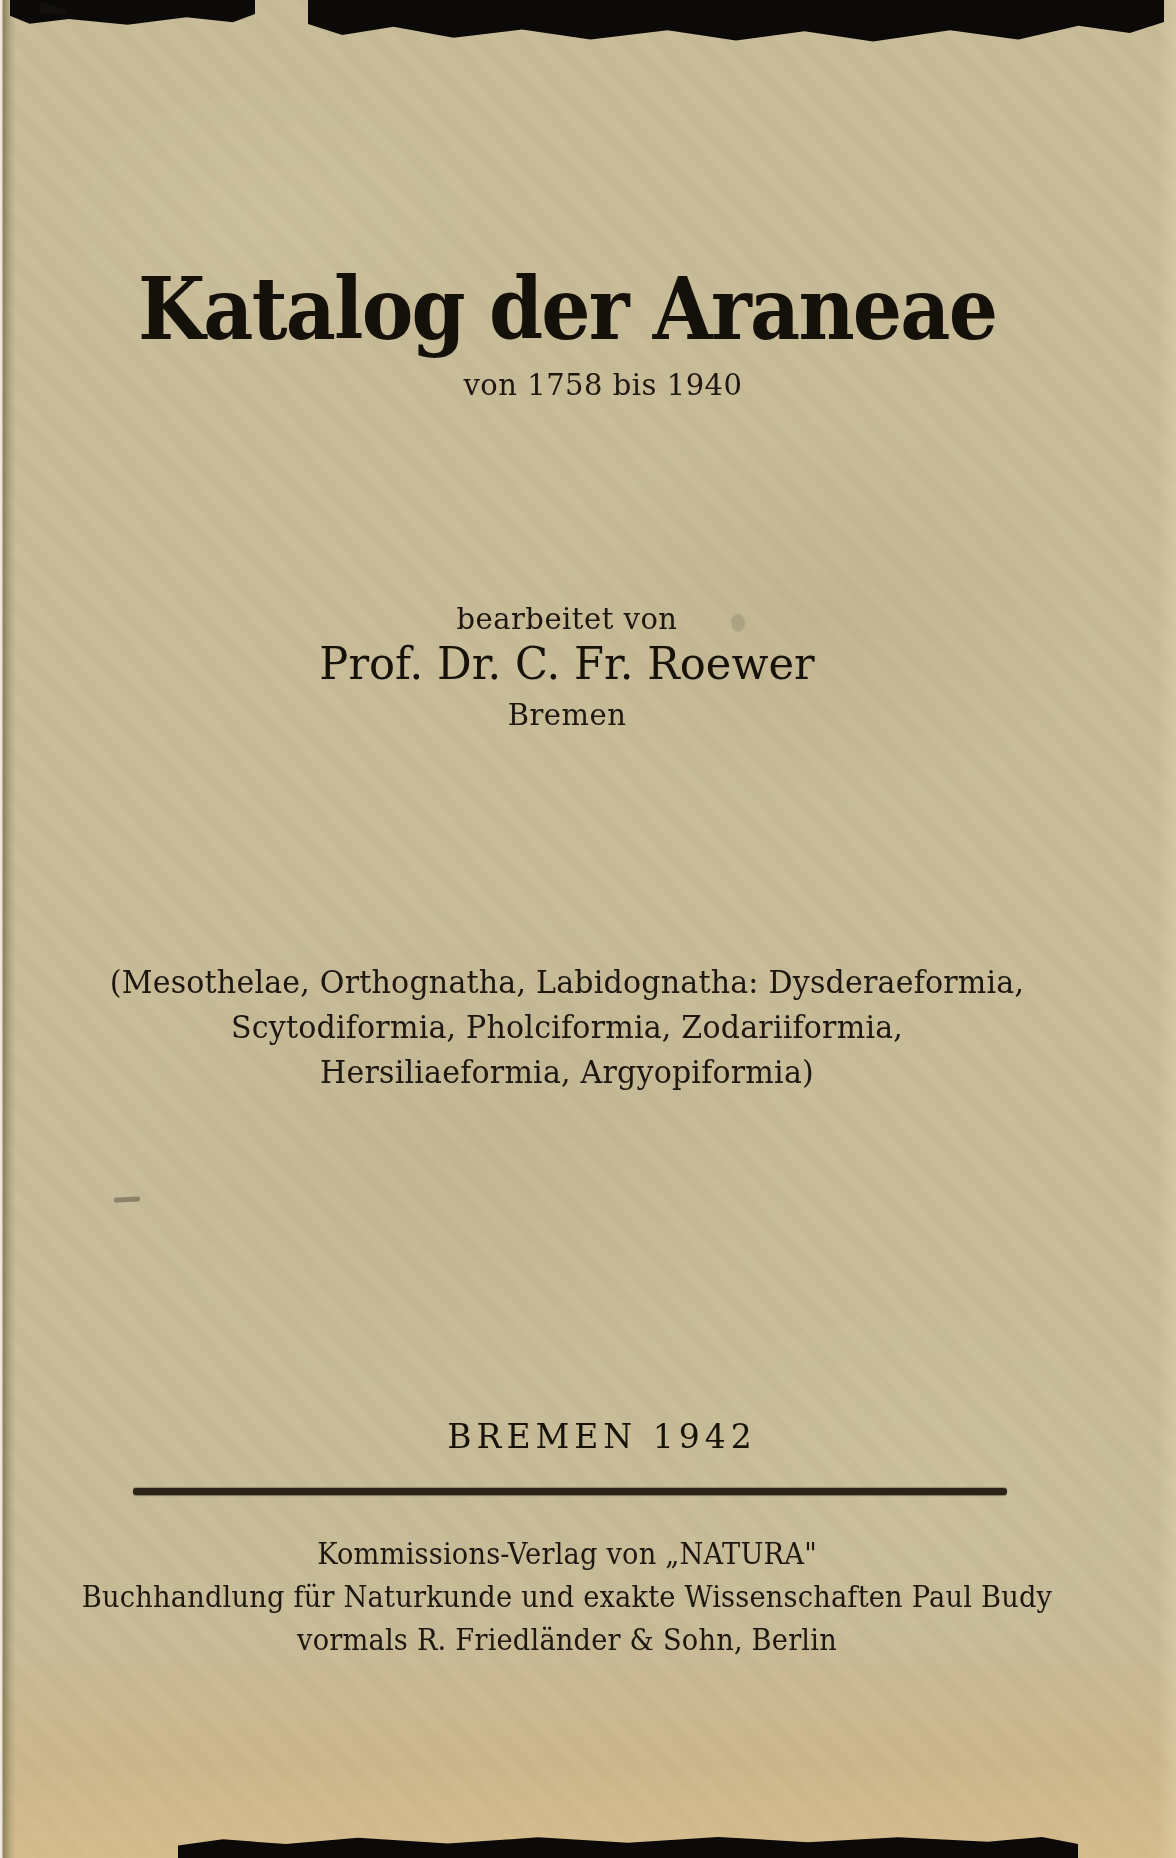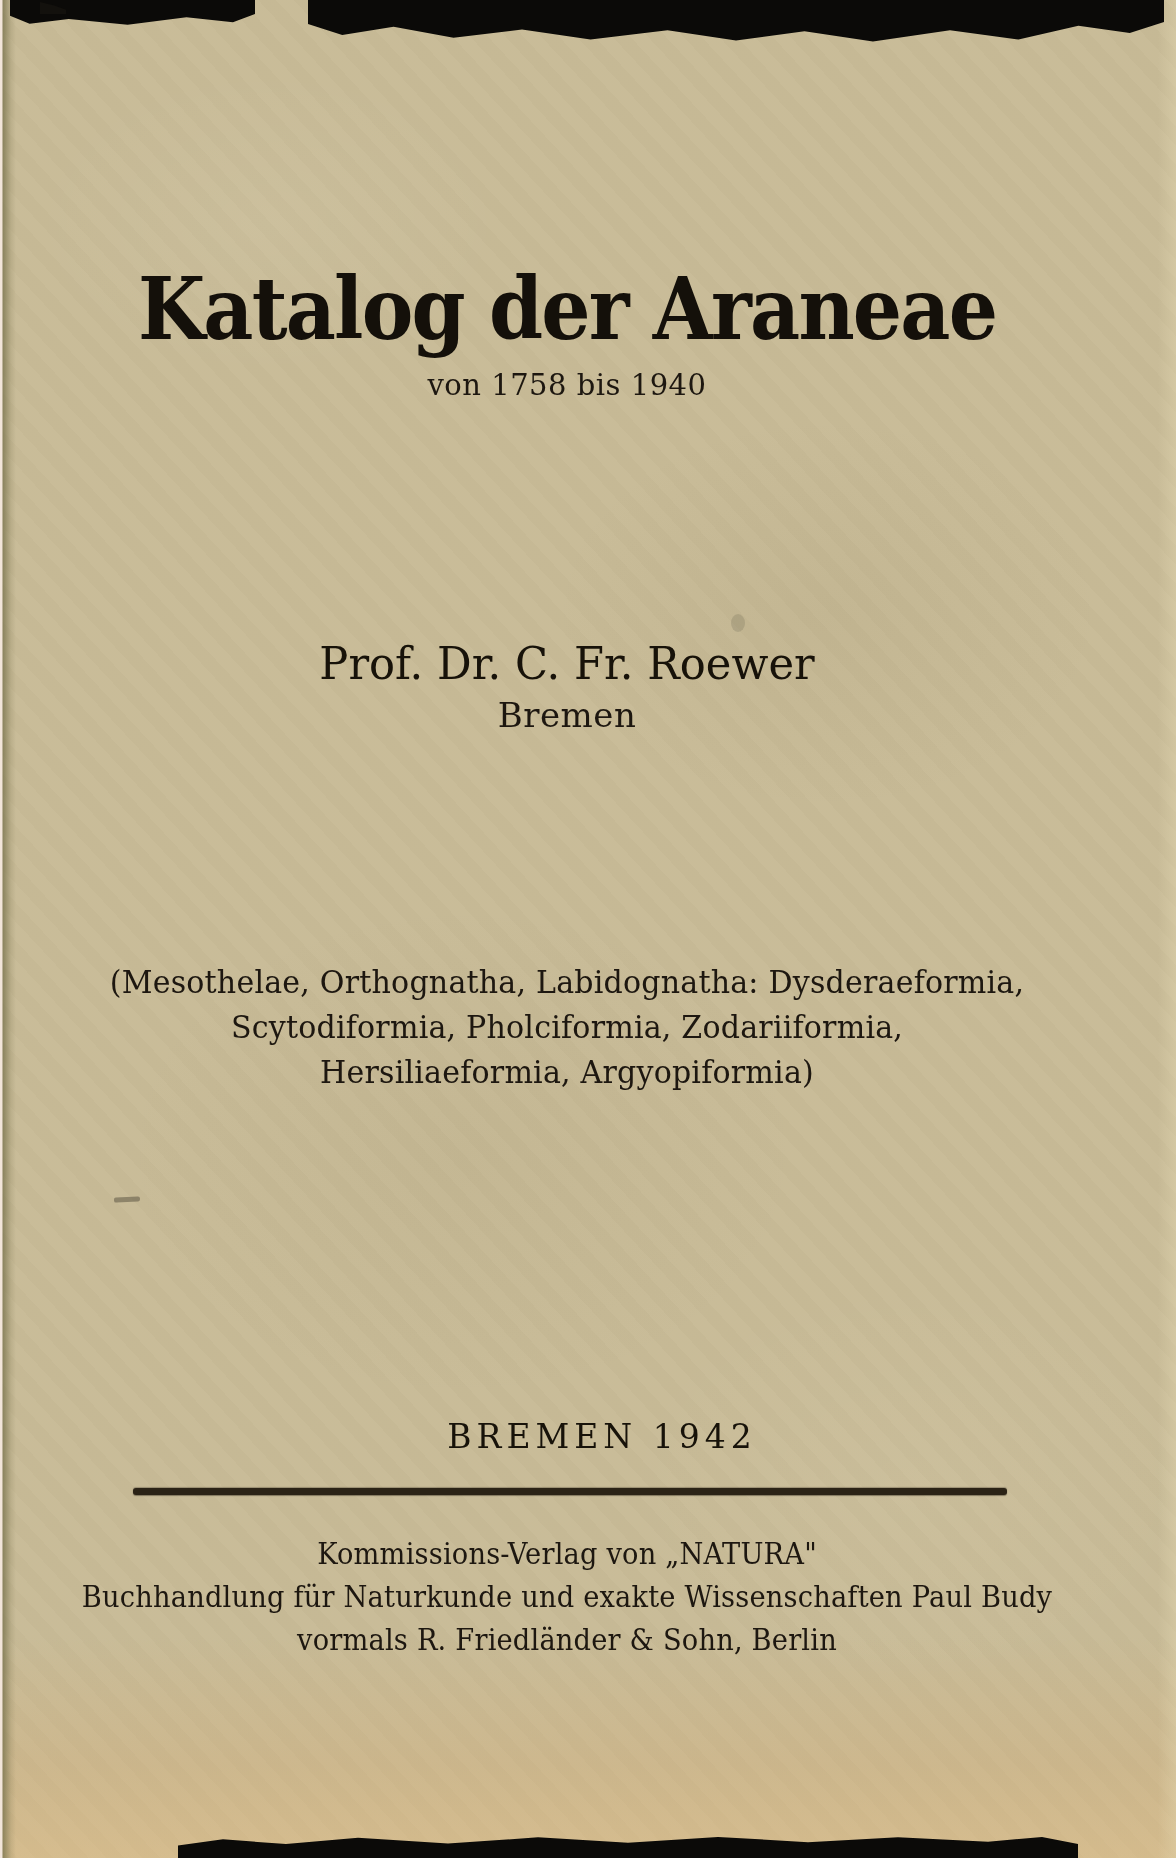--- a/index.html
+++ b/index.html
@@ -30,24 +30,24 @@
     padding-left:40px;
   }
   .content{position:absolute;left:0;top:0;width:1134px;height:100%;}
   .content > div{position:absolute;width:100%;text-align:center;}
   .title{
     top:266px;font-size:86px;font-weight:bold;line-height:86px;
     letter-spacing:-2px;color:#14100a;
     transform:scaleX(0.90);transform-origin:50% 50%;
     white-space:nowrap;
   }
-  .subtitle{top:368px;font-size:29px;line-height:34px;letter-spacing:0.5px;}
+  .subtitle{top:368px;font-size:29px;line-height:34px;letter-spacing:0.5px;margin-left:36px;}
   .byline{top:602px;font-size:29px;line-height:34px;letter-spacing:0.5px;}
   .author{top:638px;font-size:45px;line-height:52px;color:#171209;transform:scaleX(0.96);transform-origin:50% 50%;white-space:nowrap;}
-  .city{top:698px;font-size:34px;line-height:34px;letter-spacing:0.5px;}
+  .city{top:698px;font-size:29px;line-height:34px;letter-spacing:0.5px;}
   .band{top:903px;font-size:41px;line-height:48px;color:#171209;}
   .contents-block{top:960px;font-size:31px;line-height:45px;letter-spacing:0.2px;transform:scaleX(0.97);transform-origin:50% 0;}
   .imprint{top:1418px;font-size:33px;line-height:38px;letter-spacing:5px;color:#171209;margin-left:35px;}
   .rule{
     position:absolute;left:133px;top:1488px;width:874px;height:7px;
     background:#2b2316;border-radius:3px;
     box-shadow:0 1px 1px rgba(43,35,22,0.45), 0 -1px 1px rgba(43,35,22,0.3);
   }
   .publisher-block{top:1533px;font-size:29px;line-height:43px;letter-spacing:0.2px;transform:scaleX(0.94);transform-origin:50% 0;}
   .publisher-block div, .contents-block div{white-space:nowrap;}
@@ -79,20 +79,21 @@
   }
 </style>
 </head>
 <body>
 
 <div class="scan">
 
   <div class="content">
     <div class="title">Katalog der Araneae</div>
     <div class="subtitle">von 1758 bis 1940</div>
+    <div class="byline">bearbeitet von</div>
     <div class="author">Prof. Dr. C. Fr. Roewer</div>
     <div class="city">Bremen</div>
 
     <div class="contents-block">
       <div>(Mesothelae, Orthognatha, Labidognatha: Dysderaeformia,</div>
       <div>Scytodiformia, Pholciformia, Zodariiformia,</div>
       <div>Hersiliaeformia, Argyopiformia)</div>
     </div>
 
     <div class="imprint">BREMEN 1942</div>

